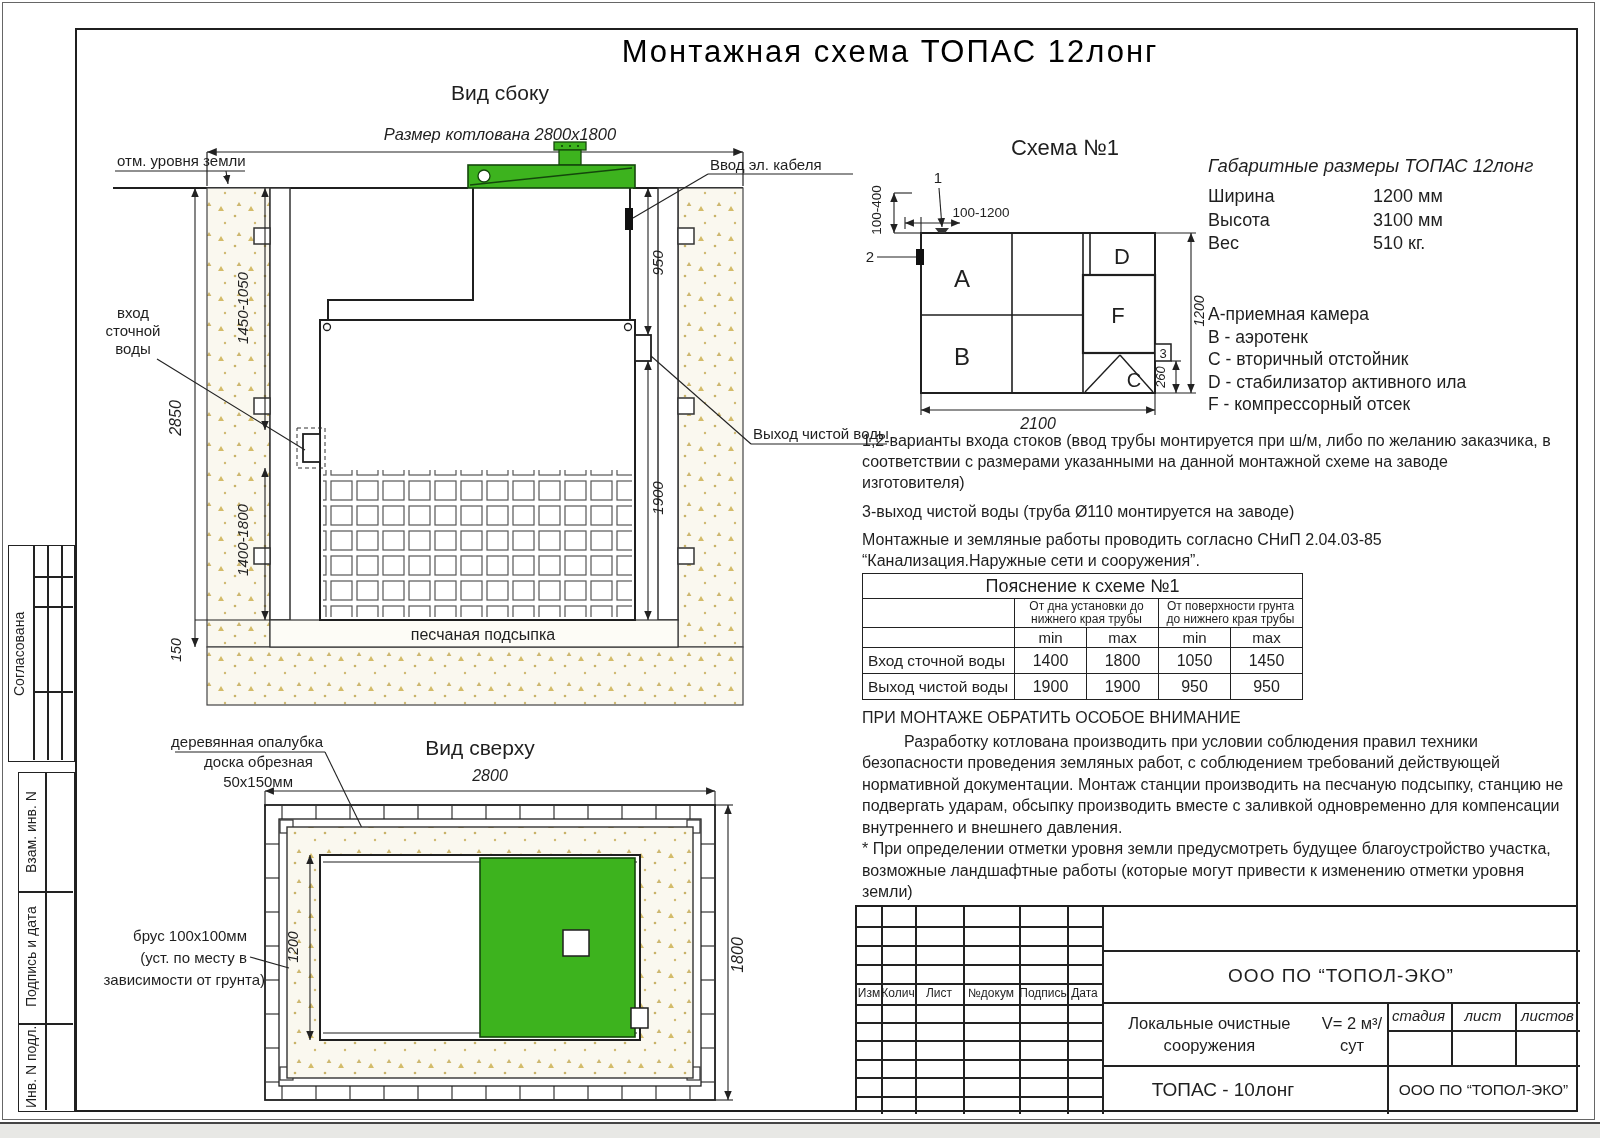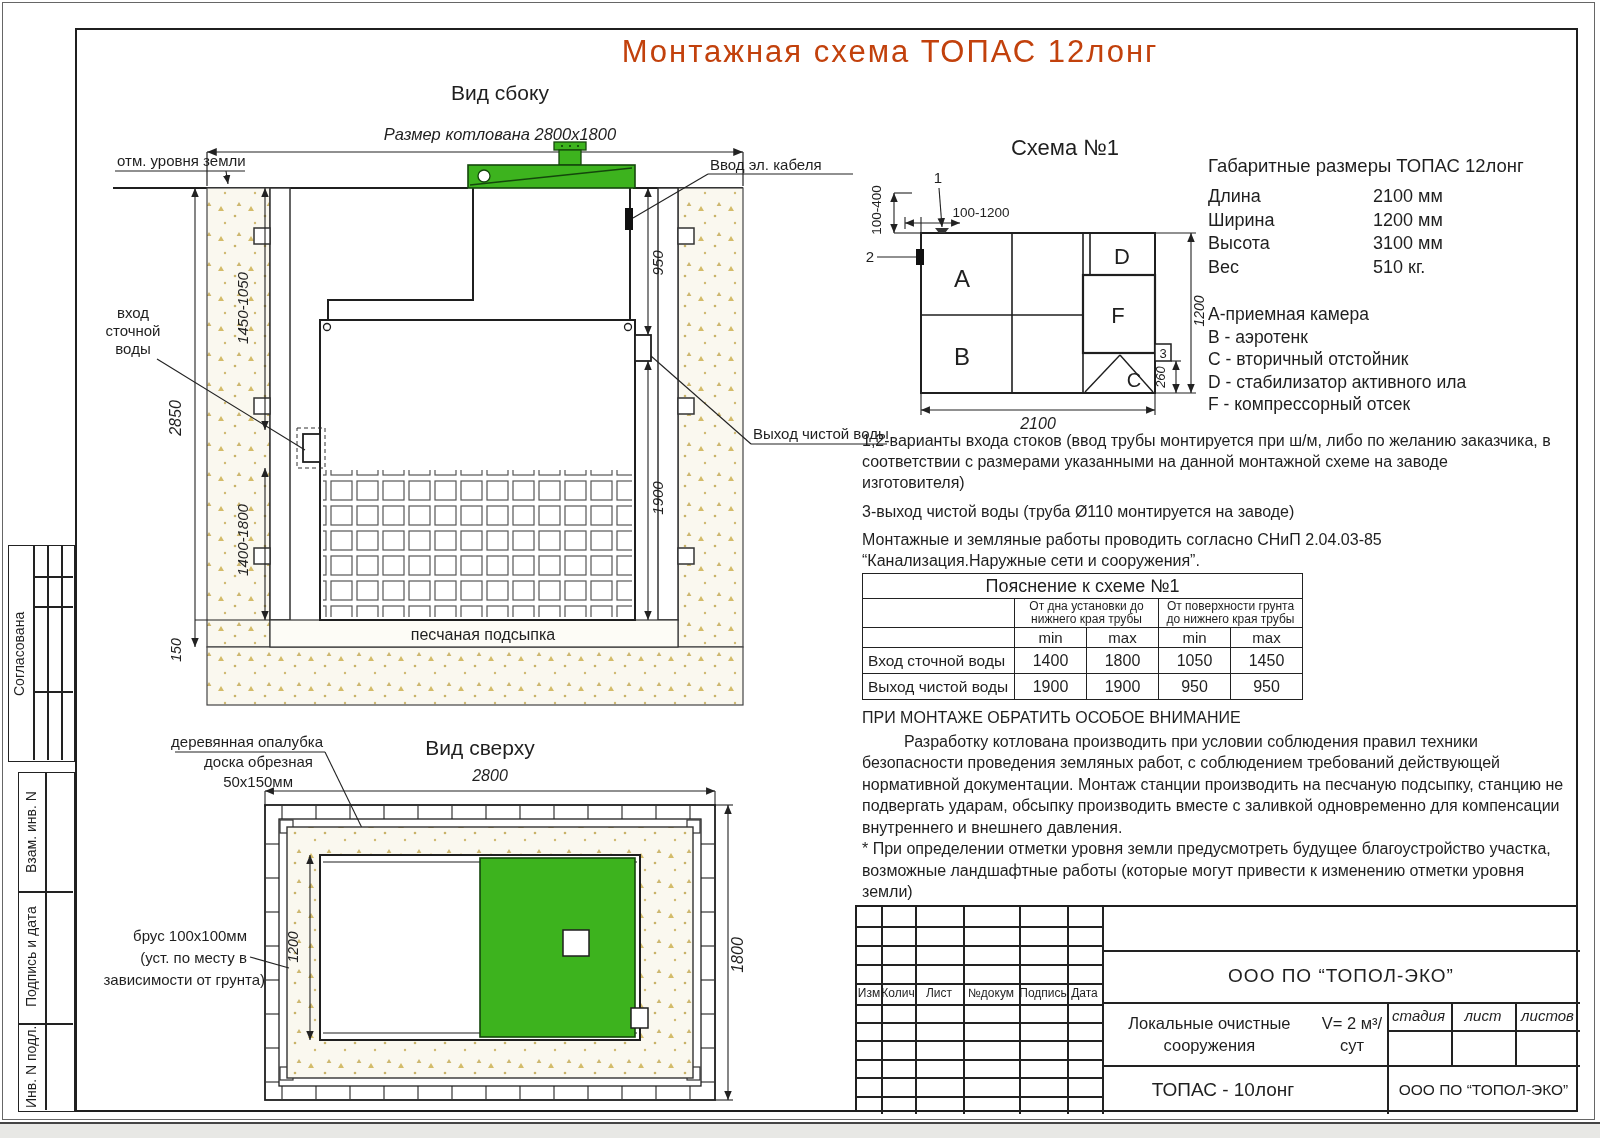--- a/index.html
+++ b/index.html
@@ -1,27 +1,27 @@
 <!DOCTYPE html>
 <html><head>
 <meta charset="utf-8">
 <style>
   * { margin:0; padding:0; box-sizing:border-box; }
   html,body { width:1600px; height:1138px; }
   body { background:#e8e8e5; font-family:"Liberation Sans", sans-serif; color:#1f1f1f; position:relative; overflow:hidden; }
   #sheet { position:absolute; left:0; top:0; width:1600px; height:1124px; background:#ffffff; border-bottom:2px solid #444; }
   .outer-border { position:absolute; left:2px; top:2px; width:1593px; height:1118px; border:1px solid #666; }
   .frame { position:absolute; left:75px; top:28px; width:1503px; height:1084px; border:2px solid #1f1f1f; }
-  .page-title { position:absolute; left:590px; top:34px; width:600px; text-align:center; font-size:31px; letter-spacing:2px; color:#c2410c; white-space:nowrap; }
+  .page-title { position:absolute; left:590px; top:34px; width:600px; text-align:center; font-size:31px; letter-spacing:2px; color:#000000; white-space:nowrap; }
   svg { position:absolute; overflow:visible; }
   svg text { font-family:"Liberation Sans", sans-serif; fill:#1f1f1f; }
   .dimtxt { font-style:italic; }
   
   .overall { position:absolute; left:1208px; top:155px; width:350px; font-size:18px; }
-  .overall .ttl { font-size:18.5px; margin-bottom:8px; white-space:nowrap; }
+  .overall .ttl { font-size:18.5px; margin-bottom:8px; white-space:nowrap;font-style:italic; }
   .overall .row { display:flex; line-height:23.5px; }
   .overall .row .lab { width:165px; }
   .legend { position:absolute; left:1208px; top:303px; width:360px; font-size:17.5px; line-height:22.5px; }
   .notes { position:absolute; left:862px; top:430px; width:692px; font-size:16px; line-height:21px; }
   .notes .n3 { margin-top:8px; }
   .notes .snip { margin-top:7px; width:530px; }
   .expl-table { position:absolute; left:862px; top:573px; border-collapse:collapse;padding-left:48px; }
   .expl-table td, .expl-table th { border:1.5px solid #222; font-weight:normal; text-align:center; vertical-align:middle; padding:1px 3px; }
   .expl-table .ttl { font-size:18px; height:25px; }
   .expl-table .grp { font-size:12px; line-height:13px; width:144px; }
@@ -230,24 +230,20 @@
     <text class="dimtxt" x="188" y="304" font-size="16" text-anchor="middle">2100</text>
     <text class="dimtxt" x="354" y="186" font-size="14" text-anchor="middle" transform="rotate(-90 354 186)">1200</text>
     <text class="dimtxt" x="315" y="252" font-size="13" text-anchor="middle" transform="rotate(-90 315 252)">260</text>
     <text x="131" y="92" font-size="13.5" text-anchor="middle">100-1200</text>
     <text x="31" y="85" font-size="13.5" text-anchor="middle" transform="rotate(-90 31 85)">100-400</text>
   </svg>
 
   <div class="overall">
     <div class="ttl">Габаритные размеры ТОПАС 12лонг</div>
     <div class="row">
-        <span class="lab">Длина</span>
-        <span>2100 мм</span>
-      </div>
-    <div class="row">
         <span class="lab">Ширина</span>
         <span>1200 мм</span>
       </div>
     <div class="row">
         <span class="lab">Высота</span>
         <span>3100 мм</span>
       </div>
     <div class="row">
         <span class="lab">Вес</span>
         <span>510 кг.</span>

